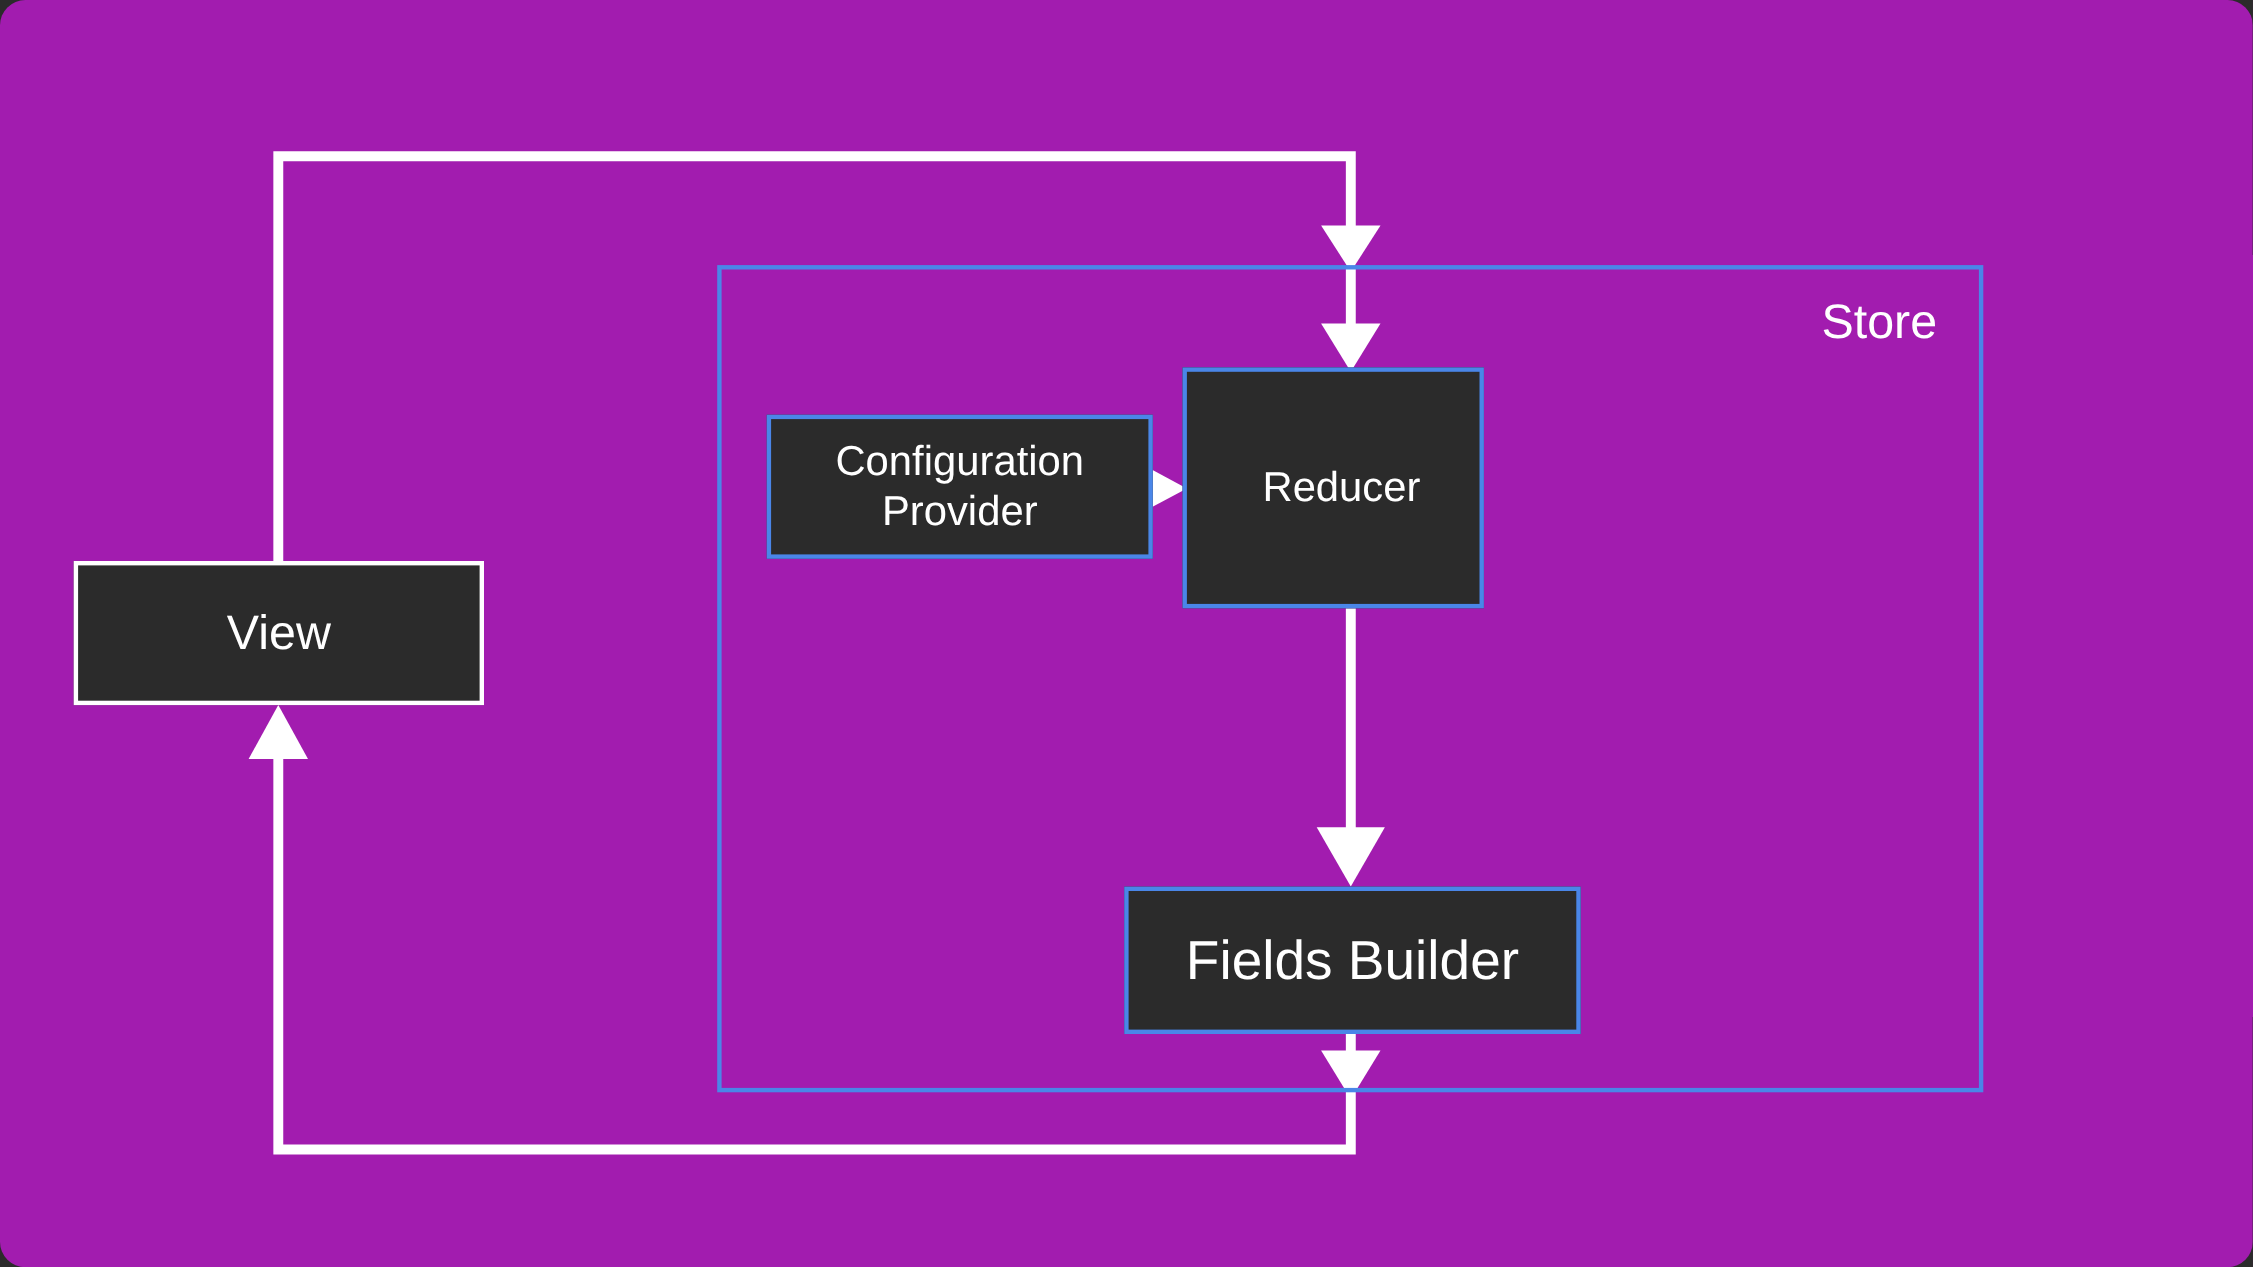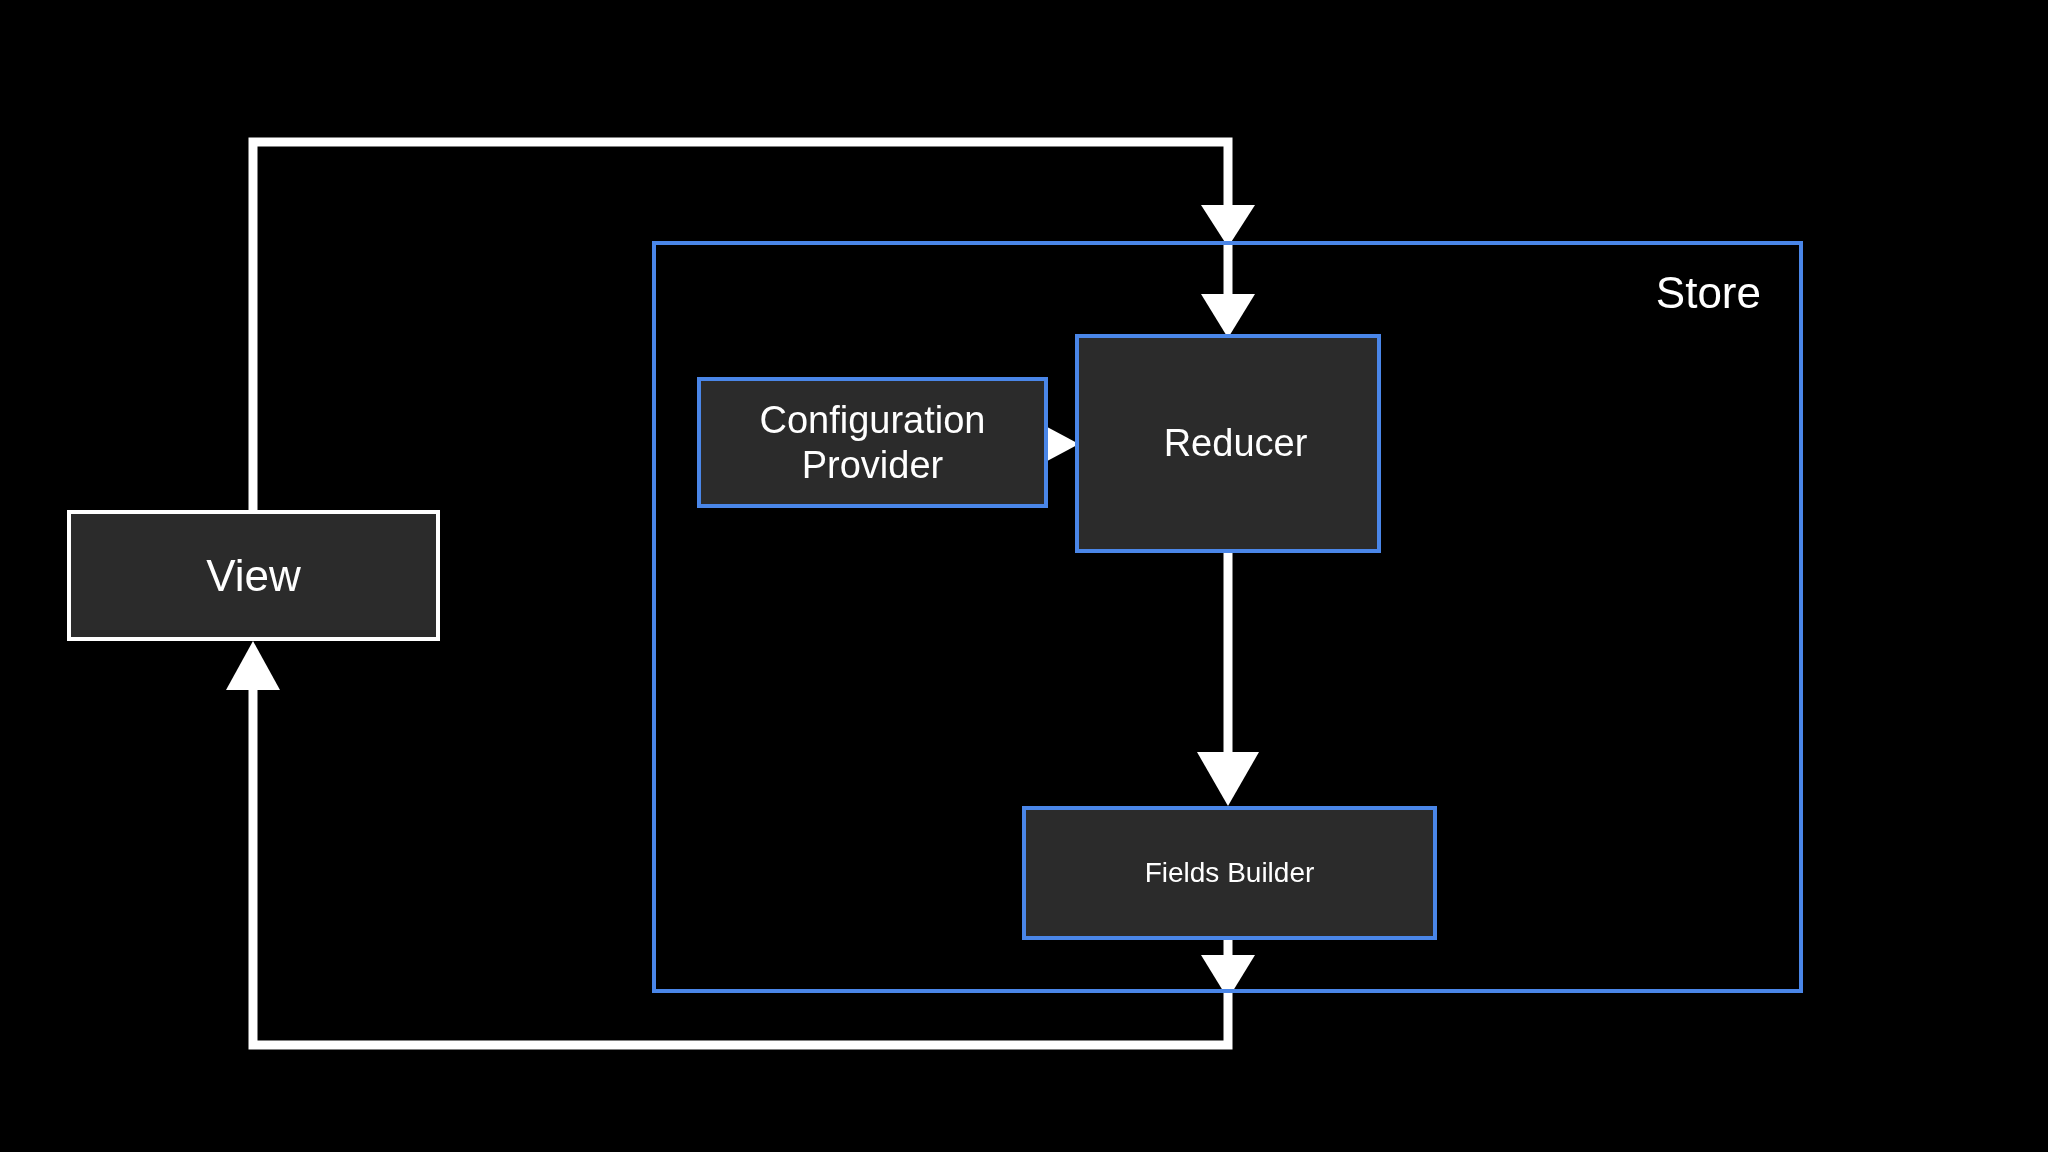--- a/index.html
+++ b/index.html
@@ -5,23 +5,24 @@
 <style>
   html, body {
     margin: 0;
     padding: 0;
     background: #2b2b2b;
   }
   #stage {
     position: relative;
     width: 2048px;
     height: 1152px;
-    background: #000000;
+    background: #a21caf;
     overflow: hidden;
     font-family: "Liberation Sans", sans-serif;
+    border-radius: 23px;
   }
   #edges {
     position: absolute;
     left: 0;
     top: 0;
     width: 2048px;
     height: 1152px;
     pointer-events: none;
   }
   .node {
@@ -49,21 +50,21 @@
   }
   .node-blue {
     border: 4px solid #4a86e8;
   }
   .node-green {
     border: 4px solid #ffffff;
   }
   .t-view   { font-size: 44px; }
   .t-config { font-size: 38px; }
   .t-reducer{ font-size: 38px; }
-  .t-fields { font-size: 28px; justify-content: center; }
+  .t-fields { font-size: 50px; justify-content: center; }
 </style>
 </head>
 <body>
 
 <div id="stage">
 
   <svg id="edges" viewBox="0 0 2048 1152" width="2048" height="1152" xmlns="http://www.w3.org/2000/svg">
 
     <g>
 
@@ -104,21 +105,21 @@
 
   <div class="node node-green t-view" style="left:67px; top:510px; width:373px; height:131px;">
     <span>View</span>
   </div>
 
   <div class="node node-blue t-config" style="left:697px; top:377px; width:351px; height:131px;">
     <span>Configuration
 Provider</span>
   </div>
 
-  <div class="node node-blue t-reducer" style="left:1075px; top:334px; width:306px; height:219px;padding-left:15px;">
+  <div class="node node-blue t-reducer" style="left:1075px; top:334px; width:274px; height:219px;padding-left:15px;">
     <span>Reducer</span>
   </div>
 
   <div class="node node-blue t-fields" style="left:1022px; top:806px; width:415px; height:134px;">
     <span>Fields Builder</span>
   </div>
 
 </div>
 
 </body></html>

